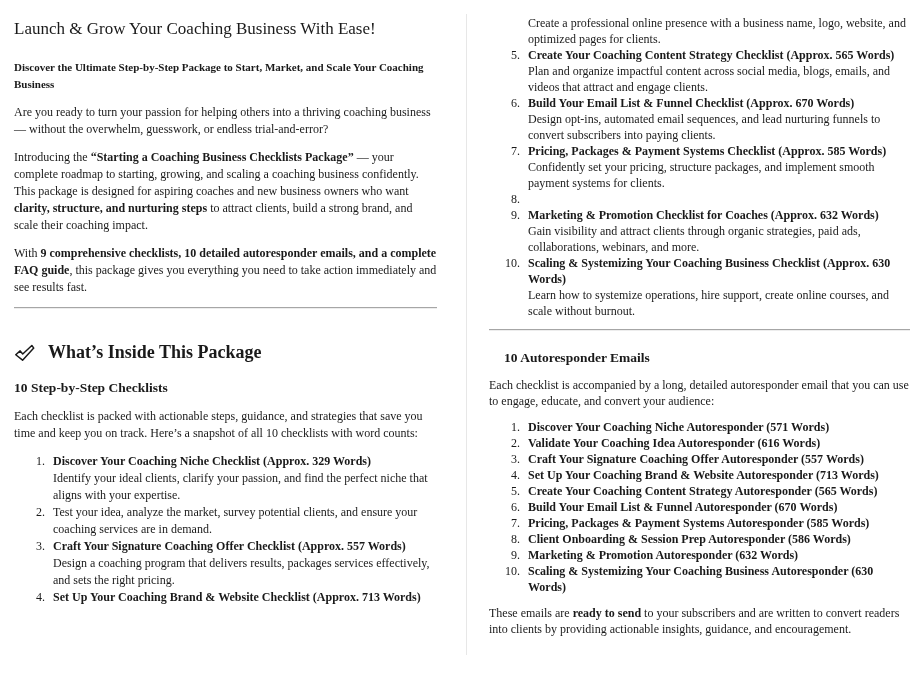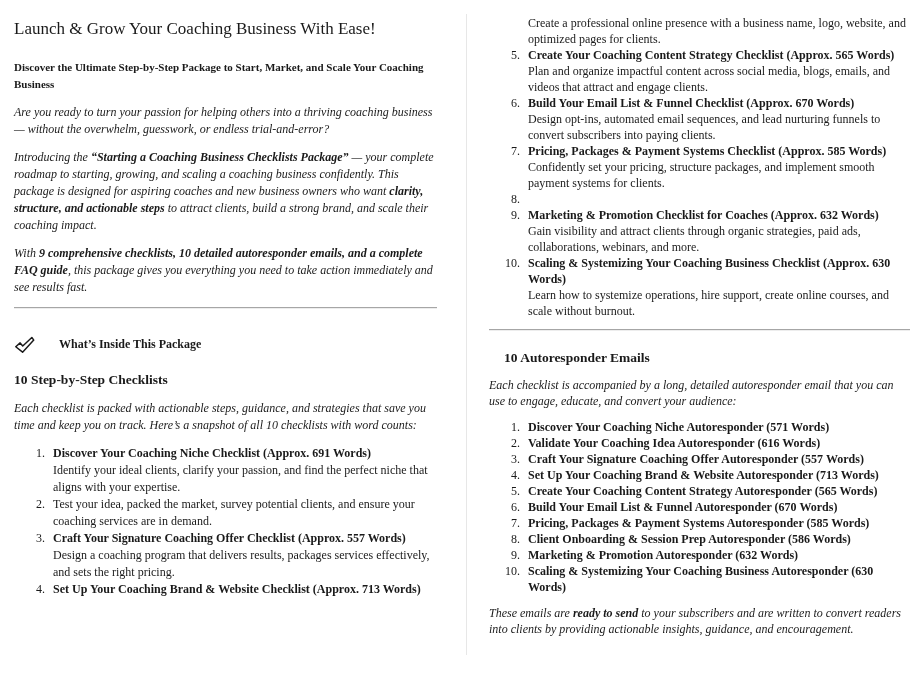--- a/index.html
+++ b/index.html
@@ -13,28 +13,28 @@
   .vdivider {
     position:absolute; left:466px; top:14px; height:641px; width:1px;
     background:#e7e7e7;
   }
   .col { box-sizing:border-box; }
   .col-left  { width:466px; padding:12px 29px 0 14px; }
   .col-right { width:458px; padding:15px 14px 16px 23px; line-height:16px; }
 
   h1 { font-size:17px; line-height:29px; font-weight:normal; margin:2px 0 10px; max-width:400px; }
   .subtitle { font-size:11px; font-weight:bold; line-height:17px; margin:16px 0 0; }
-  p.body { margin:11px 0 0;font-style:italic; }
+  p.body { margin:11px 0 0; }
   hr.rule {
     border:none; height:0; margin:11px 0 0;
     border-top:1px solid #a6a6a6; border-bottom:1px solid #ededed;
   }
   h2.section {
-    font-size:12px; line-height:23px; font-weight:bold;
-    margin:24px 0 0; display:flex; align-items:center; gap:24px;
+    font-size:18px; line-height:23px; font-weight:bold;
+    margin:32px 0 0; display:flex; align-items:center; gap:13px;
   }
   h2.section .ck { display:inline-flex; flex:0 0 auto; }
   h3.sub { font-size:13.5px; line-height:18px; font-weight:bold; margin:15px 0 0; }
   .col-right h3.sub { margin-top:18px;margin-left:15px; }
   .col-right hr.rule { margin-top:10px; }
   .col-right p.body { margin-top:10px; }
 
   .dlist { margin:11px 0 0; }
   .col-right .dlist { margin-top:10px; }
   .dlist.flush { margin-top:0; }
@@ -49,21 +49,21 @@
 <body>
 
 <div class="page">
   <div class="vdivider"></div>
 
   <div class="col col-left">
     <h1>Launch &amp; Grow Your Coaching Business With Ease!</h1>
     <p class="subtitle">Discover the Ultimate Step-by-Step Package to Start, Market, and Scale Your Coaching Business</p>
 
     <p class="body">Are you ready to turn your passion for helping others into a thriving coaching business — without the overwhelm, guesswork, or endless trial-and-error?</p>
-    <p class="body">Introducing the <b>“Starting a Coaching Business Checklists Package”</b> — your complete roadmap to starting, growing, and scaling a coaching business confidently. This package is designed for aspiring coaches and new business owners who want <b>clarity, structure, and actionable steps</b> to attract clients, build a strong brand, and scale their coaching impact.</p>
+    <p class="body">Introducing the <b>“Starting a Coaching Business Checklists Package”</b> — your complete roadmap to starting, growing, and scaling a coaching business confidently. This package is designed for aspiring coaches and new business owners who want <b>clarity, structure, and nurturing steps</b> to attract clients, build a strong brand, and scale their coaching impact.</p>
     <p class="body">With <b>9 comprehensive checklists, 10 detailed autoresponder emails, and a complete FAQ guide</b>, this package gives you everything you need to take action immediately and see results fast.</p>
 
     <hr class="rule">
 
     <h2 class="section">
       <span class="ck">
         <svg width="21" height="18" viewBox="0 0 24 20" aria-hidden="true">
           <path d="M2 12 L7 7.6 L10 11.2 L20.4 1.5 L22.6 4.4 L9.8 18.2 Z" fill="none" stroke="#1a1a1a" stroke-width="1.7" stroke-linejoin="round"></path>
         </svg>
       </span>
@@ -71,29 +71,29 @@
     </h2>
 
     <h3 class="sub">10 Step-by-Step Checklists</h3>
     <p class="body">Each checklist is packed with actionable steps, guidance, and strategies that save you time and keep you on track. Here’s a snapshot of all 10 checklists with word counts:</p>
 
     <div class="dlist">
 
         <div class="ditem">
           <span class="num">1.</span>
           <div class="content">
-            <div class="title">Discover Your Coaching Niche Checklist (Approx. 691 Words)</div>
+            <div class="title">Discover Your Coaching Niche Checklist (Approx. 329 Words)</div>
             <div class="desc">Identify your ideal clients, clarify your passion, and find the perfect niche that aligns with your expertise.</div>
           </div>
         </div>
 
         <div class="ditem">
           <span class="num">2.</span>
           <div class="content">
-            <div class="desc">Test your idea, packed the market, survey potential clients, and ensure your coaching services are in demand.</div>
+            <div class="desc">Test your idea, analyze the market, survey potential clients, and ensure your coaching services are in demand.</div>
           </div>
         </div>
 
         <div class="ditem">
           <span class="num">3.</span>
           <div class="content">
             <div class="title">Craft Your Signature Coaching Offer Checklist (Approx. 557 Words)</div>
             <div class="desc">Design a coaching program that delivers results, packages services effectively, and sets the right pricing.</div>
           </div>
         </div>

